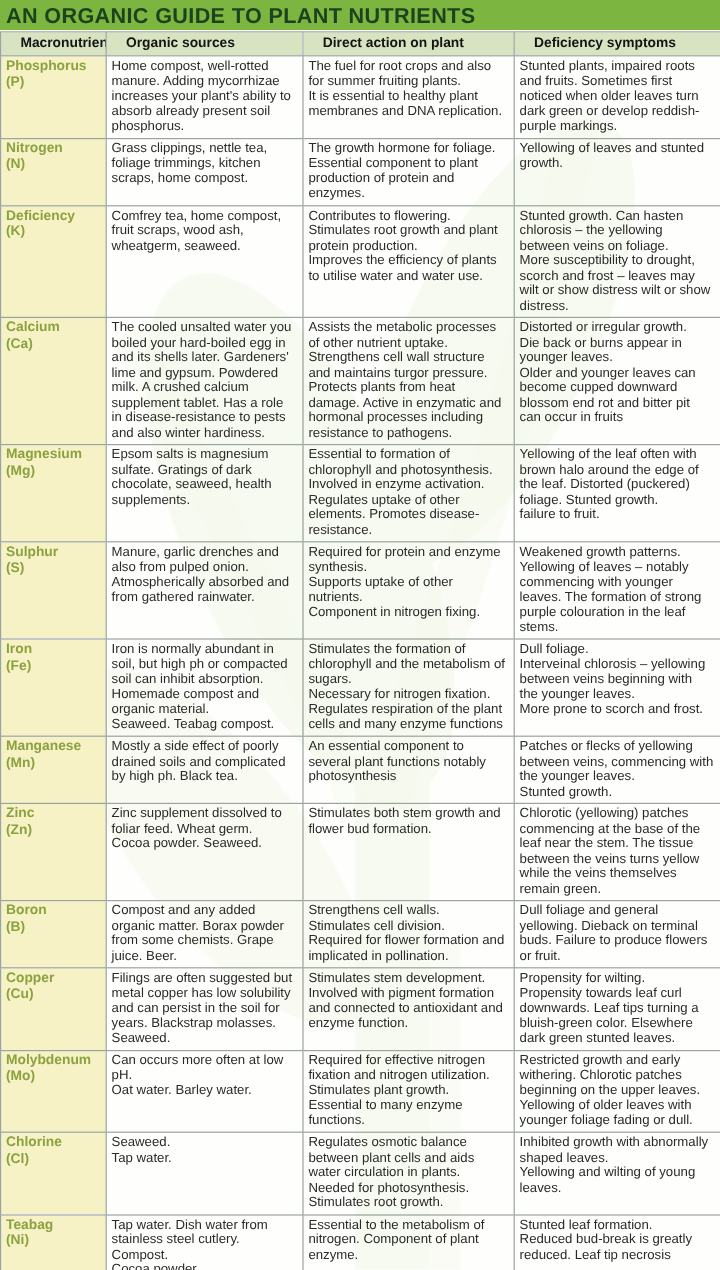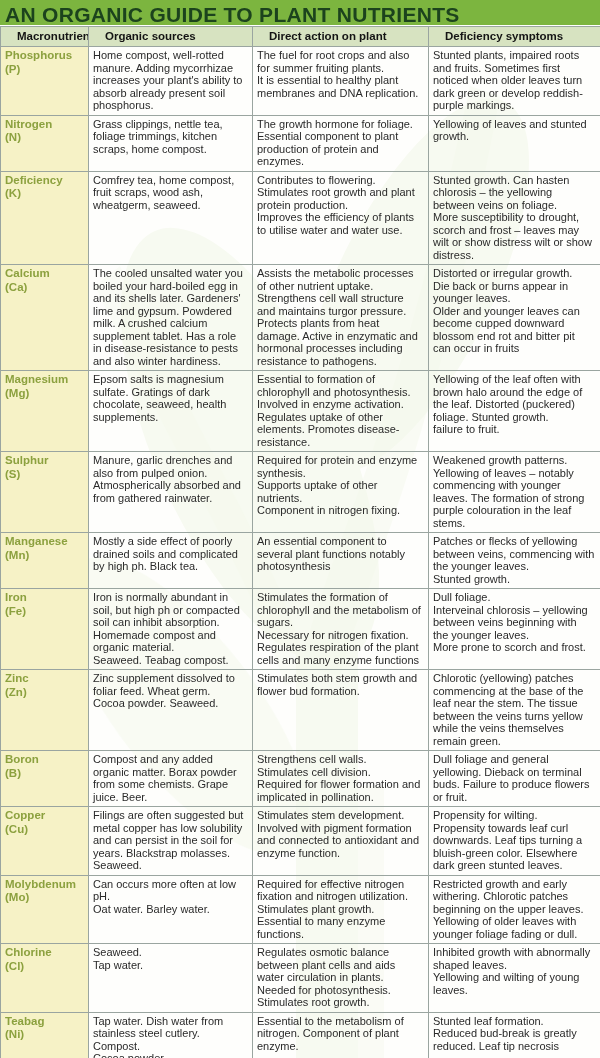--- a/index.html
+++ b/index.html
@@ -7,21 +7,21 @@
     --col1_bg:#f6f2c6; --nutrient_text:#8ca13f; --body_bg:#fdfdf9;
     --border:#9aa5a0; --watermark:#e3efd2; --watermark2:#d4e7ba;
   }
   html,body{margin:0;padding:0;}
   body{
     width:600px;height:1058px;overflow:hidden;position:relative;
     background:#fff;font-family:"Liberation Sans",sans-serif;
   }
   .titlebar{
     position:relative;z-index:2;background:var(--title_bg);color:var(--title_text);
-    font-weight:bold;font-size:21px;letter-spacing:.3px;
+    font-weight:bold;font-size:18px;letter-spacing:.3px;
     height:26px;box-sizing:border-box;padding:3px 5px 0 5px;
     border-bottom:1px solid #fff;
   }
   .watermark{position:absolute;left:0;top:26px;z-index:0;}
   table{
     position:relative;z-index:1;border-collapse:collapse;width:600px;
     table-layout:fixed;background:transparent;
   }
   th,td{
     border:1px solid var(--border);vertical-align:top;
@@ -143,47 +143,47 @@
 Atmospherically absorbed and from gathered rainwater.</td>
     <td class="c3">Required for protein and enzyme synthesis.
 Supports uptake of other nutrients.
 Component in nitrogen fixing.</td>
     <td class="c4">Weakened growth patterns.
 Yellowing of leaves – notably commencing with younger leaves. The formation of strong purple colouration in the leaf stems.</td>
   </tr>
 
   <tr>
     <td class="c1">
-      <div class="nname">Manganese</div>
-      <div class="nsym">(Mn)</div>
-    </td>
-    <td class="c2">Mostly a side effect of poorly drained soils and complicated by high ph. Black tea.</td>
-    <td class="c3">An essential component to several plant functions notably photosynthesis</td>
-    <td class="c4">Patches or flecks of yellowing between veins, commencing with the younger leaves.
-Stunted growth.</td>
-  </tr>
-
-  <tr>
-    <td class="c1">
       <div class="nname">Iron</div>
       <div class="nsym">(Fe)</div>
     </td>
     <td class="c2">Iron is normally abundant in soil, but high ph or compacted soil can inhibit absorption.
 Homemade compost and organic material.
 Seaweed. Teabag compost.</td>
     <td class="c3">Stimulates the formation of chlorophyll and the metabolism of sugars.
 Necessary for nitrogen fixation.
 Regulates respiration of the plant cells and many enzyme functions</td>
     <td class="c4">Dull foliage.
 Interveinal chlorosis – yellowing between veins beginning with the younger leaves.
 More prone to scorch and frost.</td>
   </tr>
 
   <tr>
     <td class="c1">
+      <div class="nname">Manganese</div>
+      <div class="nsym">(Mn)</div>
+    </td>
+    <td class="c2">Mostly a side effect of poorly drained soils and complicated by high ph. Black tea.</td>
+    <td class="c3">An essential component to several plant functions notably photosynthesis</td>
+    <td class="c4">Patches or flecks of yellowing between veins, commencing with the younger leaves.
+Stunted growth.</td>
+  </tr>
+
+  <tr>
+    <td class="c1">
       <div class="nname">Zinc</div>
       <div class="nsym">(Zn)</div>
     </td>
     <td class="c2">Zinc supplement dissolved to foliar feed. Wheat germ.
 Cocoa powder. Seaweed.</td>
     <td class="c3">Stimulates both stem growth and flower bud formation.</td>
     <td class="c4">Chlorotic (yellowing) patches commencing at the base of the leaf near the stem. The tissue between the veins turns yellow while the veins themselves remain green.</td>
   </tr>
 
   <tr>

